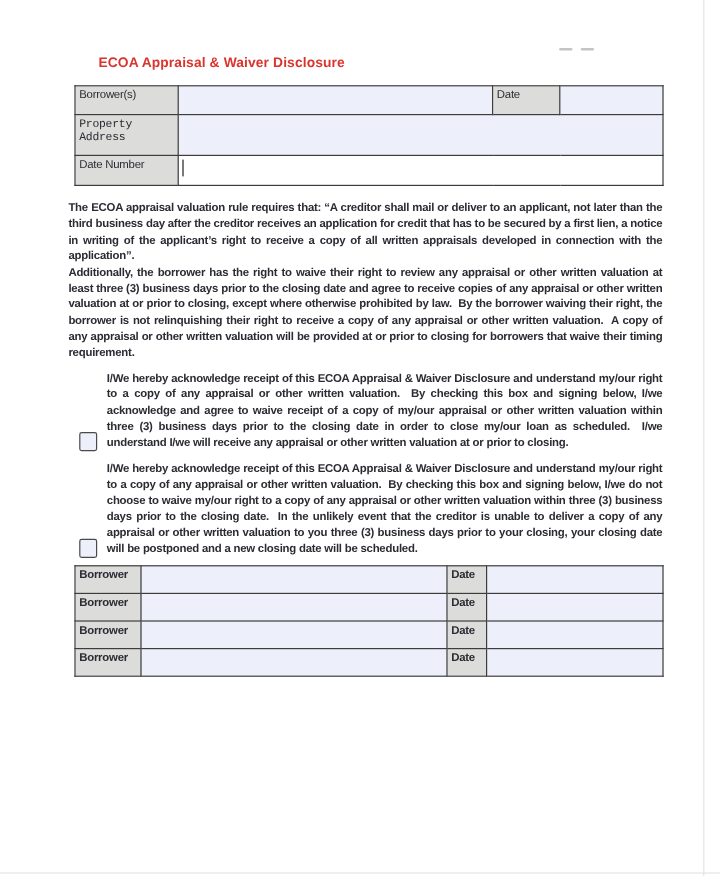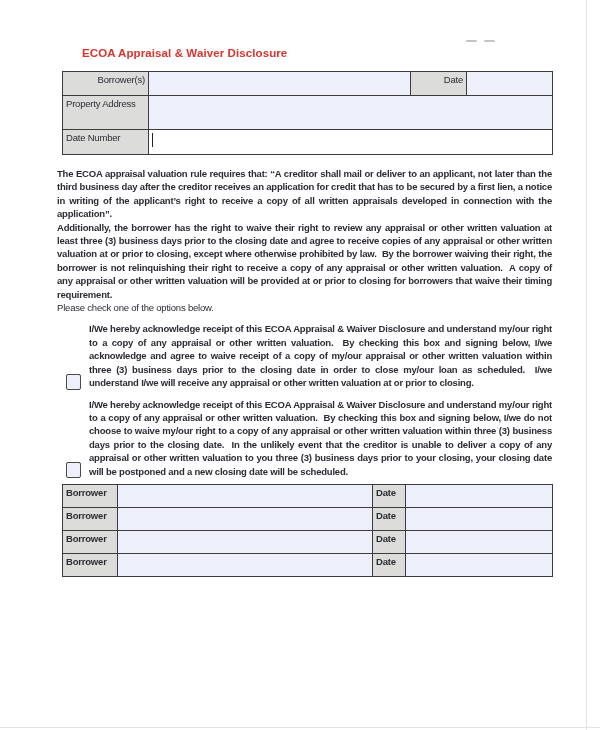--- a/index.html
+++ b/index.html
@@ -41,22 +41,22 @@
     vertical-align:top;
     padding:2px 3px;
     font-size:9.5px;line-height:11px;
     letter-spacing:-0.2px;
   }
   .lbl{background:var(--label-gray);}
   .fld{background:var(--field-blue);}
   .fld-white{background:#ffffff;}
 
   .top-table{width:490px;margin-left:5px;}
-  .top-table .r1 td{height:24px;text-align:right;}
-  .top-table .r2 td{height:34px;}
+  .top-table .r1 td{height:24px;}
+  .top-table .r2 td{height:34px;font-family:Liberation Mono, monospace;}
   .top-table .r3 td{height:25px;}
 
   .caret{display:inline-block;width:1px;height:14px;background:#222;vertical-align:top;margin-top:1px;}
 
   .para{
     font-size:9.5px;line-height:13.4px;
     letter-spacing:-0.2px;
     text-align:justify;
     white-space:pre-wrap;
     color:var(--ink);
@@ -115,21 +115,20 @@
       <td class="lbl">Date Number</td>
       <td class="fld-white" colspan="3"><span class="caret"></span><span></span></td>
     </tr>
   </tbody>
     </table>
 
   <div class="para p-rule">The ECOA appraisal valuation rule requires that: “A creditor shall mail or deliver to an applicant, not later than the third business day after the creditor receives an application for credit that has to be secured by a first lien, a notice in writing of the applicant’s right to receive a copy of all written appraisals developed in connection with the application”.</div>
 
   <div class="para p-additional">Additionally, the borrower has the right to waive their right to review any appraisal or other written valuation at least three (3) business days prior to the closing date and agree to receive copies of any appraisal or other written valuation at or prior to closing, except where otherwise prohibited by law.  By the borrower waiving their right, the borrower is not relinquishing their right to receive a copy of any appraisal or other written valuation.  A copy of any appraisal or other written valuation will be provided at or prior to closing for borrowers that waive their timing requirement.</div>
 
-  <div class="ack-instruction">Please check one of the options below.</div>
 
   <div class="option">
     <div class="checkbox"></div>
     <div class="para">I/We hereby acknowledge receipt of this ECOA Appraisal &amp; Waiver Disclosure and understand my/our right to a copy of any appraisal or other written valuation.  By checking this box and signing below, I/we acknowledge and agree to waive receipt of a copy of my/our appraisal or other written valuation within three (3) business days prior to the closing date in order to close my/our loan as scheduled.  I/we understand I/we will receive any appraisal or other written valuation at or prior to closing.</div>
   </div>
 
   <div class="option">
     <div class="checkbox"></div>
     <div class="para">I/We hereby acknowledge receipt of this ECOA Appraisal &amp; Waiver Disclosure and understand my/our right to a copy of any appraisal or other written valuation.  By checking this box and signing below, I/we do not choose to waive my/our right to a copy of any appraisal or other written valuation within three (3) business days prior to the closing date.  In the unlikely event that the creditor is unable to deliver a copy of any appraisal or other written valuation to you three (3) business days prior to your closing, your closing date will be postponed and a new closing date will be scheduled.</div>
   </div>

